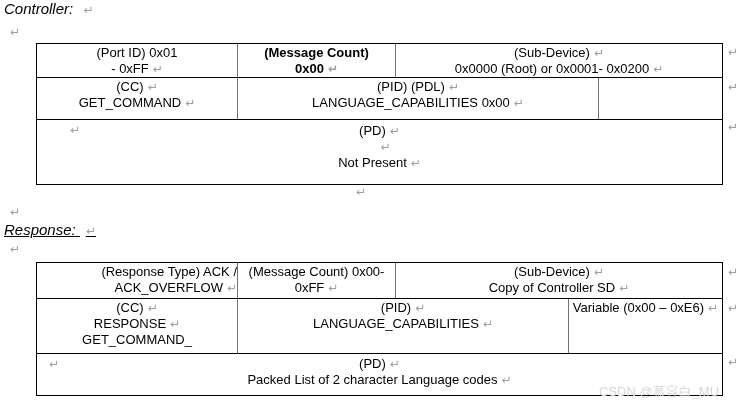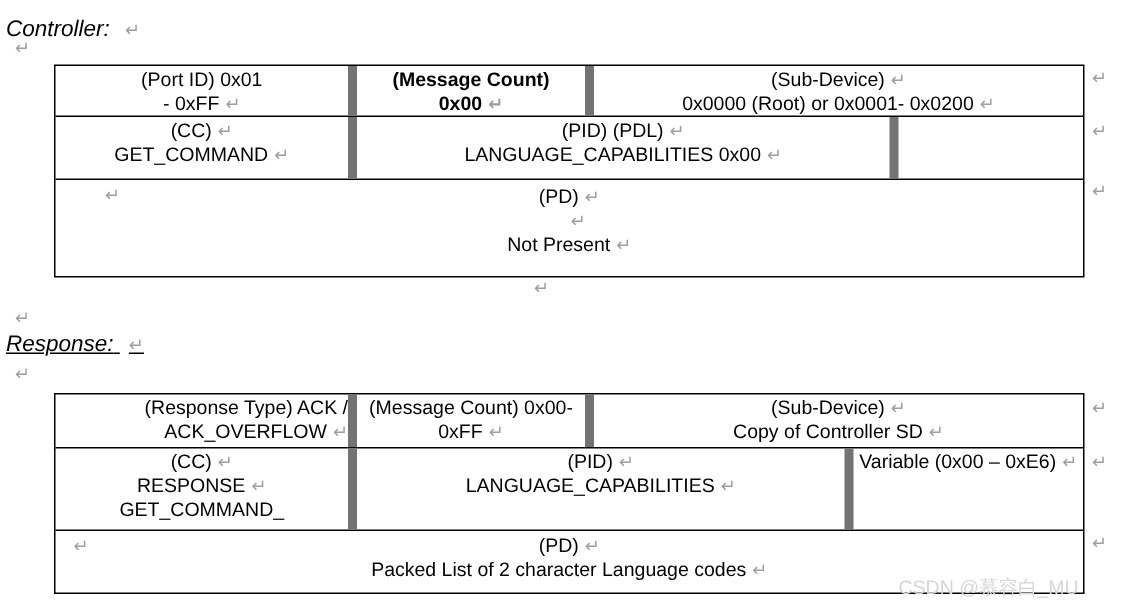--- a/index.html
+++ b/index.html
@@ -15,40 +15,40 @@
   .mark { color:#9e9e9e; font-size:12px; font-style:normal; }
   .cellmark { margin-left:4px; }
   .floatmark { position:absolute; }
   .tbl {
     position:absolute; left:36px; width:685px;
     border:1px solid #000; background:#fff;
   }
   .trow { display:flex; border-bottom:1px solid #000; }
   .trow:last-child { border-bottom:none; }
   .tcell {
-    box-sizing:border-box; border-right:6px solid #737373;
+    box-sizing:border-box; border-right:1px solid #737373;
     text-align:center; line-height:16px; padding-top:1px;
     overflow:hidden; position:relative;
   }
   .tcell:last-child { border-right:none; }
   .grow { flex:1 1 auto; }
   .pdline { line-height:15px; }
   .pdline16 { line-height:16px; }
   .watermark {
     position:absolute; left:599px; top:383px; width:156px;
     color:#d6d6d6; font-size:13px; white-space:nowrap; z-index:5;
   }
   .nowrap { white-space:nowrap; }
 </style>
 </head>
 <body>
 
 <div class="page">
 
-  <div class="title" style="top:11px;">
+  <div class="title" style="top:0;">
     <span>Controller:</span>
     <span class="mark" style="margin-left:6px;">↵</span>
   </div>
   <span class="mark floatmark" style="left:10px; top:25px;">↵</span>
 
   <div class="tbl" style="top:43px;">
     <div class="trow" style="height:33px;">
       <div class="tcell" style="width:201px;">
         <div class="nowrap">(Port ID) 0x01</div>
         <div class="nowrap"><span>- 0xFF</span><span class="mark cellmark">↵</span></div>

